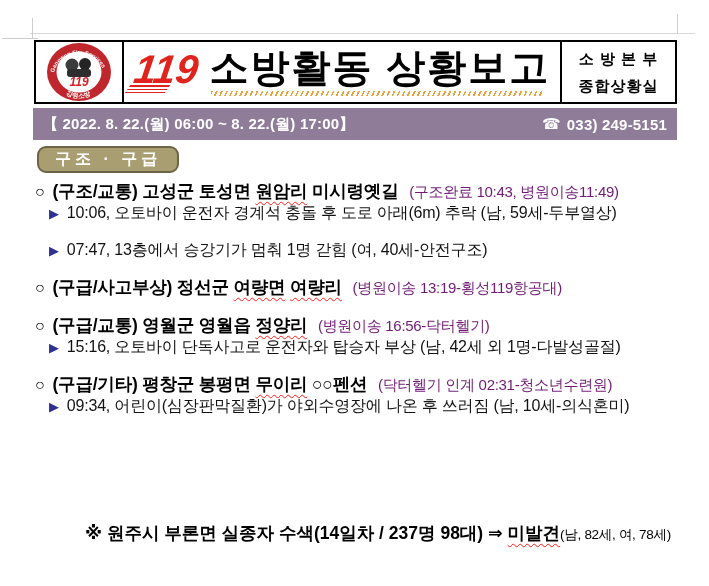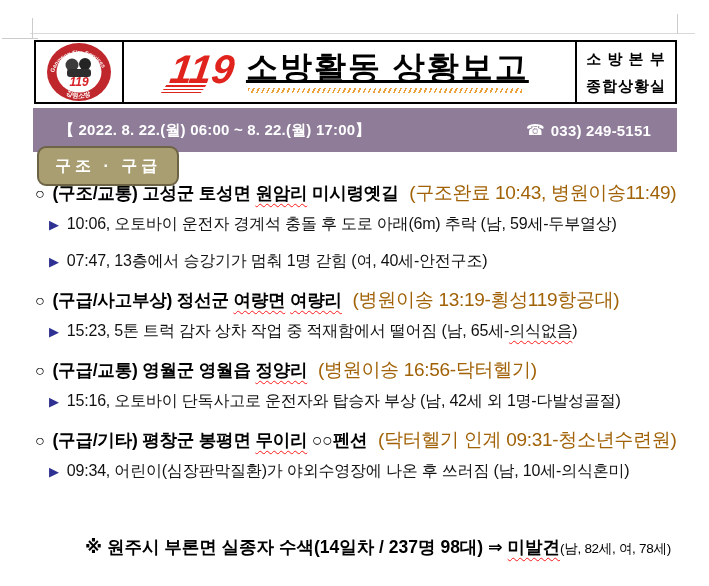--- a/index.html
+++ b/index.html
@@ -15,72 +15,72 @@
   .g-vr{left:677px;top:14px;width:1px;height:20px;background:#cccccc;}
 
   
   .header-table{
     position:absolute;left:34px;top:40px;width:643px;height:64px;box-sizing:border-box;
     border:2px solid #000;display:flex;background:#fff;
   }
   .logo-cell{width:86px;border-right:2px solid #000;display:flex;align-items:center;justify-content:center;}
   .title-cell{flex:1;border-right:2px solid #000;display:flex;align-items:center;justify-content:center;gap:12px;}
   .org-cell{
-    width:98px;display:flex;flex-direction:column;justify-content:center;align-items:center;
+    width:113px;display:flex;flex-direction:column;justify-content:center;align-items:center;
     font-size:15px;font-weight:600;line-height:1.8;letter-spacing:1px;white-space:nowrap;
   }
   .brand119{
     position:relative;font-size:40px;font-weight:900;font-style:italic;color:#e0231c;
     transform:skewX(-8deg);line-height:1;padding-bottom:6px;
   }
   .brand119::after{
     content:"";position:absolute;left:-4px;bottom:2px;width:40px;height:8px;
     background:repeating-linear-gradient(to bottom,#e0231c 0 1.6px,transparent 1.6px 3.6px);
     transform:skewX(-28deg);
   }
   .main-title{
-    position:relative;font-size:32px;font-weight:900;letter-spacing:2px;line-height:1.1;
-    padding-bottom:8px;white-space:nowrap;text-decoration:underline;
+    position:relative;font-size:39px;font-weight:900;letter-spacing:2px;line-height:1.1;
+    padding-bottom:8px;white-space:nowrap;
   }
   .hatch{
     position:absolute;left:2px;bottom:1px;width:97%;height:5px;
     background:repeating-linear-gradient(115deg,#eba23a 0 1.6px,transparent 1.6px 4.6px);
   }
 
   
   .infobar{
-    position:absolute;left:33px;top:108px;width:644px;height:44px;box-sizing:border-box;
+    position:absolute;left:33px;top:108px;width:644px;height:32px;box-sizing:border-box;
     background:#8e7c99;color:#fff;display:flex;align-items:center;justify-content:space-between;
-    padding:0 26px;font-size:15px;font-weight:700;letter-spacing:0.2px;
+    padding:0 10px;font-size:15px;font-weight:700;letter-spacing:0.2px;
   }
   .phone-wrap{display:flex;align-items:center;gap:6px;}
 
   
   .section-label{
-    position:absolute;left:37px;top:146px;height:40px;box-sizing:border-box;padding:0 16px;
+    position:absolute;left:37px;top:146px;height:27px;box-sizing:border-box;padding:0 16px;
     background:#a99e71;border:2px solid #6d6446;border-radius:9px;
     display:inline-flex;align-items:center;justify-content:center;
     color:#fff;font-size:16px;font-weight:800;letter-spacing:4px;white-space:nowrap;
   }
 
   
   .incidents{position:absolute;left:35px;top:181px;width:670px;}
   .incident{margin-bottom:16px;}
   .line-main{font-size:17.5px;font-weight:700;line-height:1.25;letter-spacing:-0.2px;white-space:nowrap;}
   .bullet{margin-right:8px;font-size:16px;font-weight:700;}
-  .inote{font-size:19px;font-weight:400;color:#a16207;margin-left:6px;letter-spacing:-0.3px;}
-  .line-sub{margin-top:9px;padding-left:14px;font-size:16px;font-weight:400;color:#111;
+  .inote{font-size:15px;font-weight:400;color:#701a75;margin-left:6px;letter-spacing:-0.3px;}
+  .line-sub{margin-top:0;padding-left:14px;font-size:16px;font-weight:400;color:#111;
     letter-spacing:-0.2px;white-space:nowrap;}
   .tri{color:#2e3192;font-size:13px;margin-right:8px;}
   .wavy{
     text-decoration-line:underline;text-decoration-style:wavy;
     text-decoration-color:#ff1a1a;text-decoration-thickness:1px;text-underline-offset:4px;
   }
   
-  .footer-note{position:absolute;left:85px;top:535px;font-size:17.5px;font-weight:700;white-space:nowrap;}
+  .footer-note{position:absolute;left:85px;top:521px;font-size:17.5px;font-weight:700;white-space:nowrap;}
   .footer-suffix{font-size:13.5px;font-weight:400;letter-spacing:-0.3px;}
 </style>
 </head>
 <body>
 
 <div id="page">
 
   <div class="guide g-top"></div>
   <div class="guide g-vl"></div>
   <div class="guide g-hl"></div>
@@ -146,39 +146,36 @@
       <div class="line-sub">
         <span class="tri">▶</span><span><span>07:47, 13층에서 승강기가 멈춰 1명 갇힘 (여, 40세-안전구조)</span></span>
       </div>
     </div>
 
     <div class="incident">
       <div class="line-main">
         <span class="bullet">○</span><span><span>(구급/사고부상) 정선군 </span><span class="wavy">여량면</span><span> </span><span class="wavy">여량리</span></span>
         <span class="inote">(병원이송 13:19-횡성119항공대)</span>
       </div>
-      <div class="line-sub">
-        <span class="tri">▶</span><span><span>15:23, 5톤 트럭 감자 상차 작업 중 적재함에서 떨어짐 (남, 65세-</span><span class="wavy">의식없음</span><span>)</span></span>
-      </div>
     </div>
 
     <div class="incident">
       <div class="line-main">
         <span class="bullet">○</span><span><span>(구급/교통) 영월군 영월읍 </span><span class="wavy">정양리</span></span>
         <span class="inote">(병원이송 16:56-닥터헬기)</span>
       </div>
       <div class="line-sub">
         <span class="tri">▶</span><span><span>15:16, 오토바이 단독사고로 운전자와 탑승자 부상 (남, 42세 외 1명-다발성골절)</span></span>
       </div>
     </div>
 
     <div class="incident">
       <div class="line-main">
         <span class="bullet">○</span><span><span>(구급/기타) 평창군 봉평면 </span><span class="wavy">무이리</span><span> ○○펜션</span></span>
-        <span class="inote">(닥터헬기 인계 09:31-청소년수련원)</span>
+        <span class="inote">(닥터헬기 인계 02:31-청소년수련원)</span>
       </div>
       <div class="line-sub">
         <span class="tri">▶</span><span><span>09:34, 어린이(심장판막질환)가 야외수영장에 나온 후 쓰러짐 (남, 10세-의식혼미)</span></span>
       </div>
     </div>
 
   </div>
 
   <div class="footer-note">
     <span>※</span><span> 원주시 부론면 실종자 수색(14일차 / 237명 98대) ⇒ </span><span class="wavy">미발견</span><span class="footer-suffix">(남, 82세, 여, 78세)</span>

